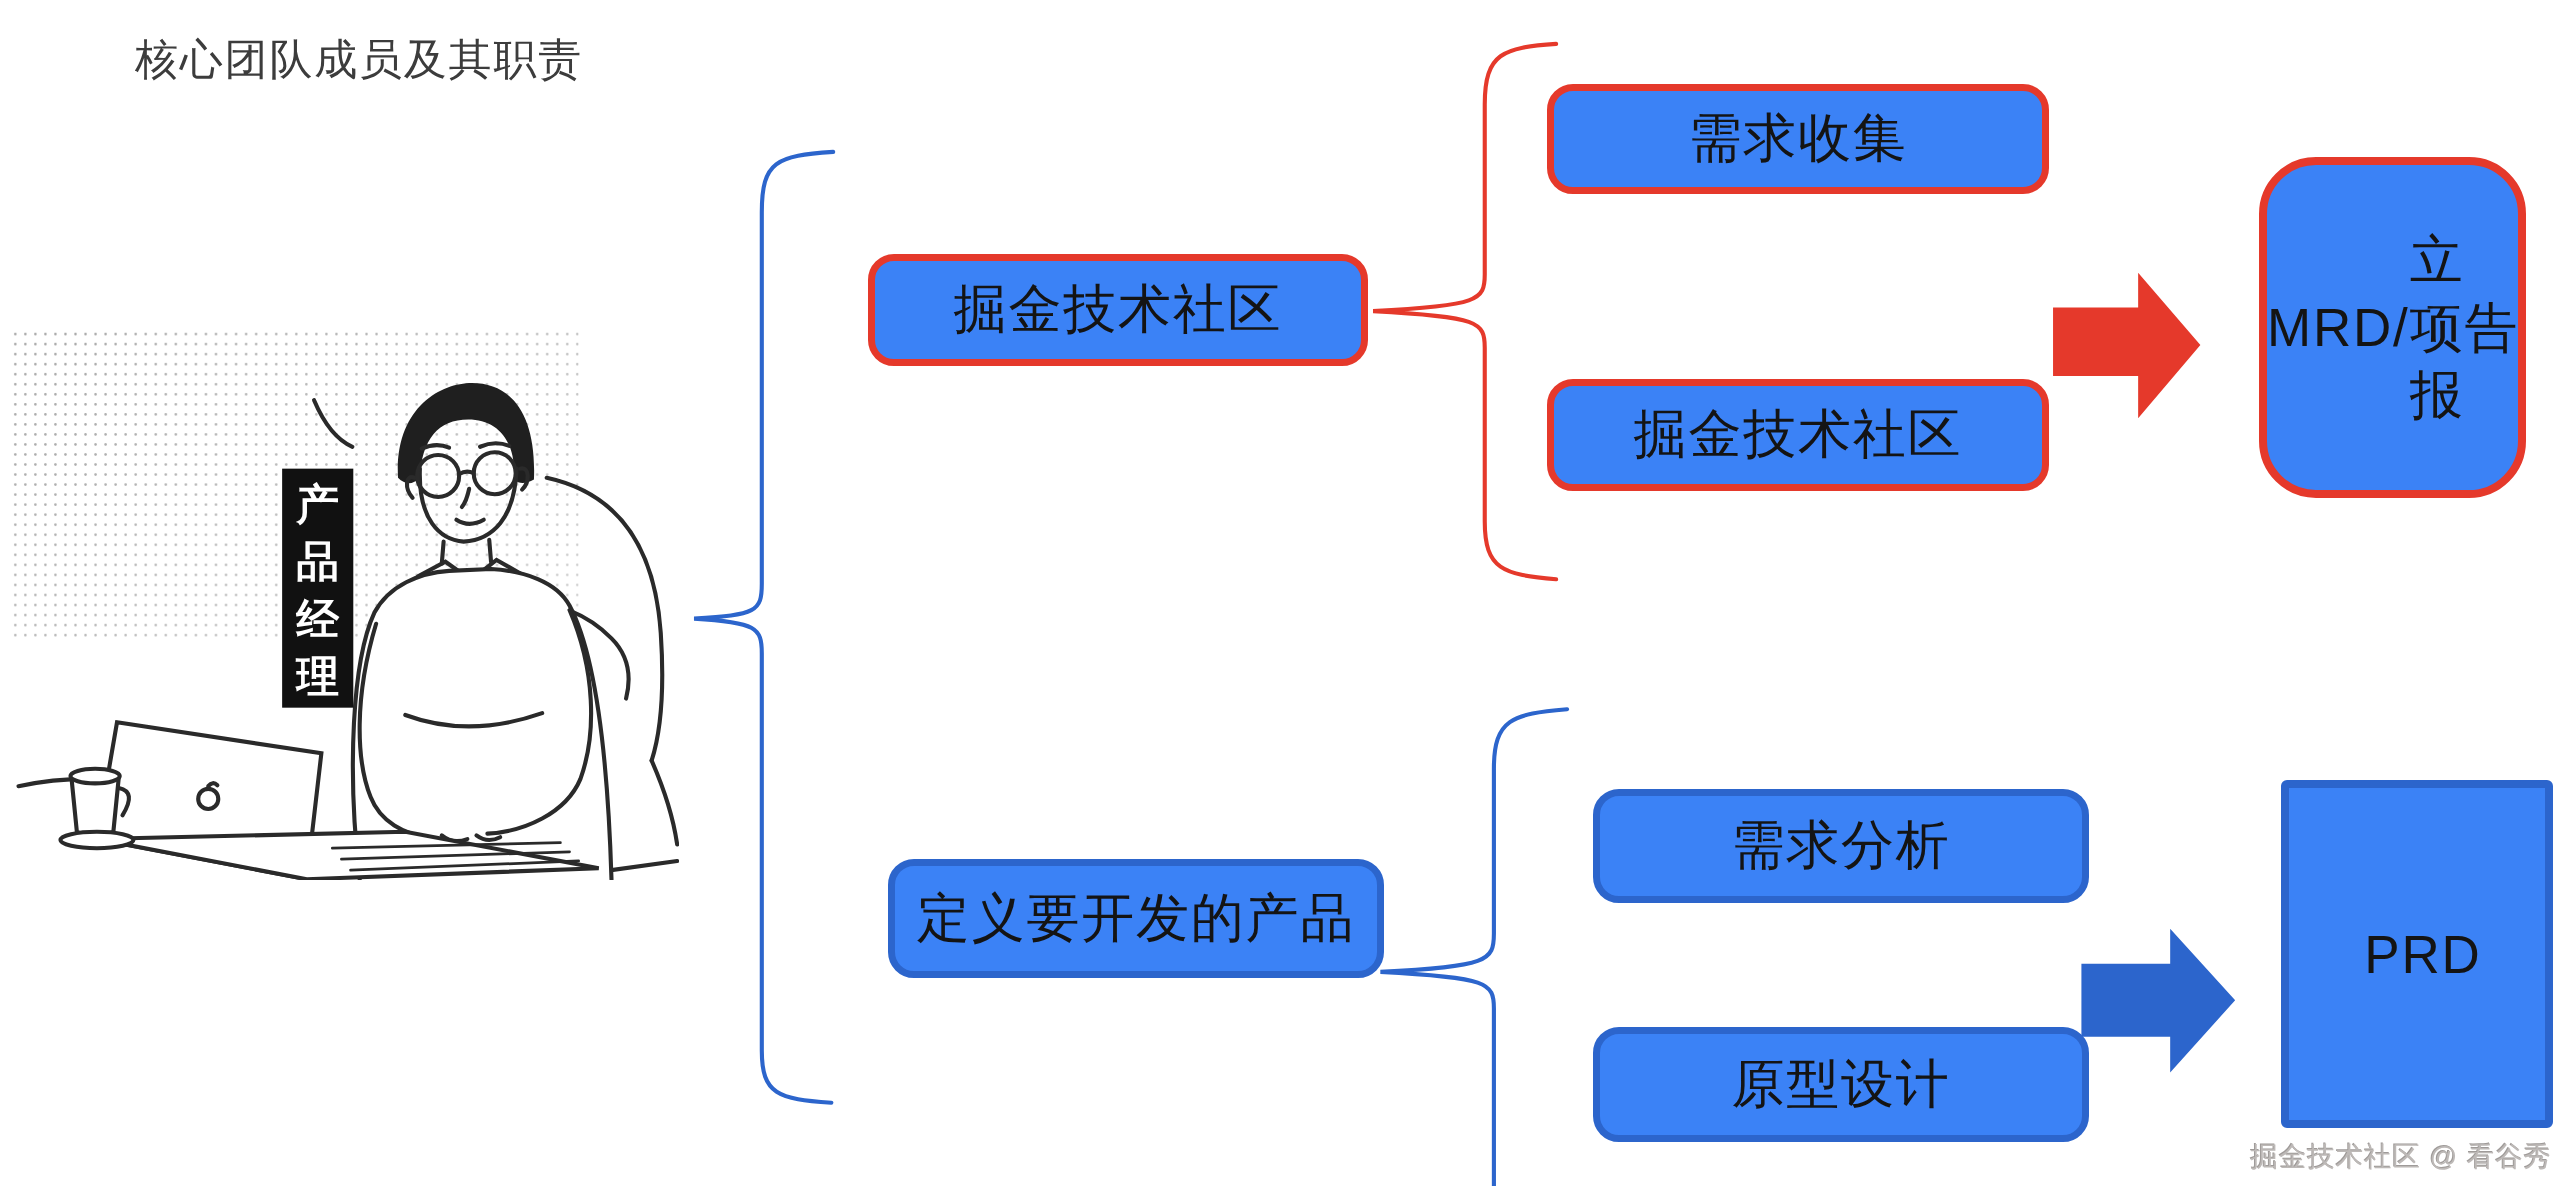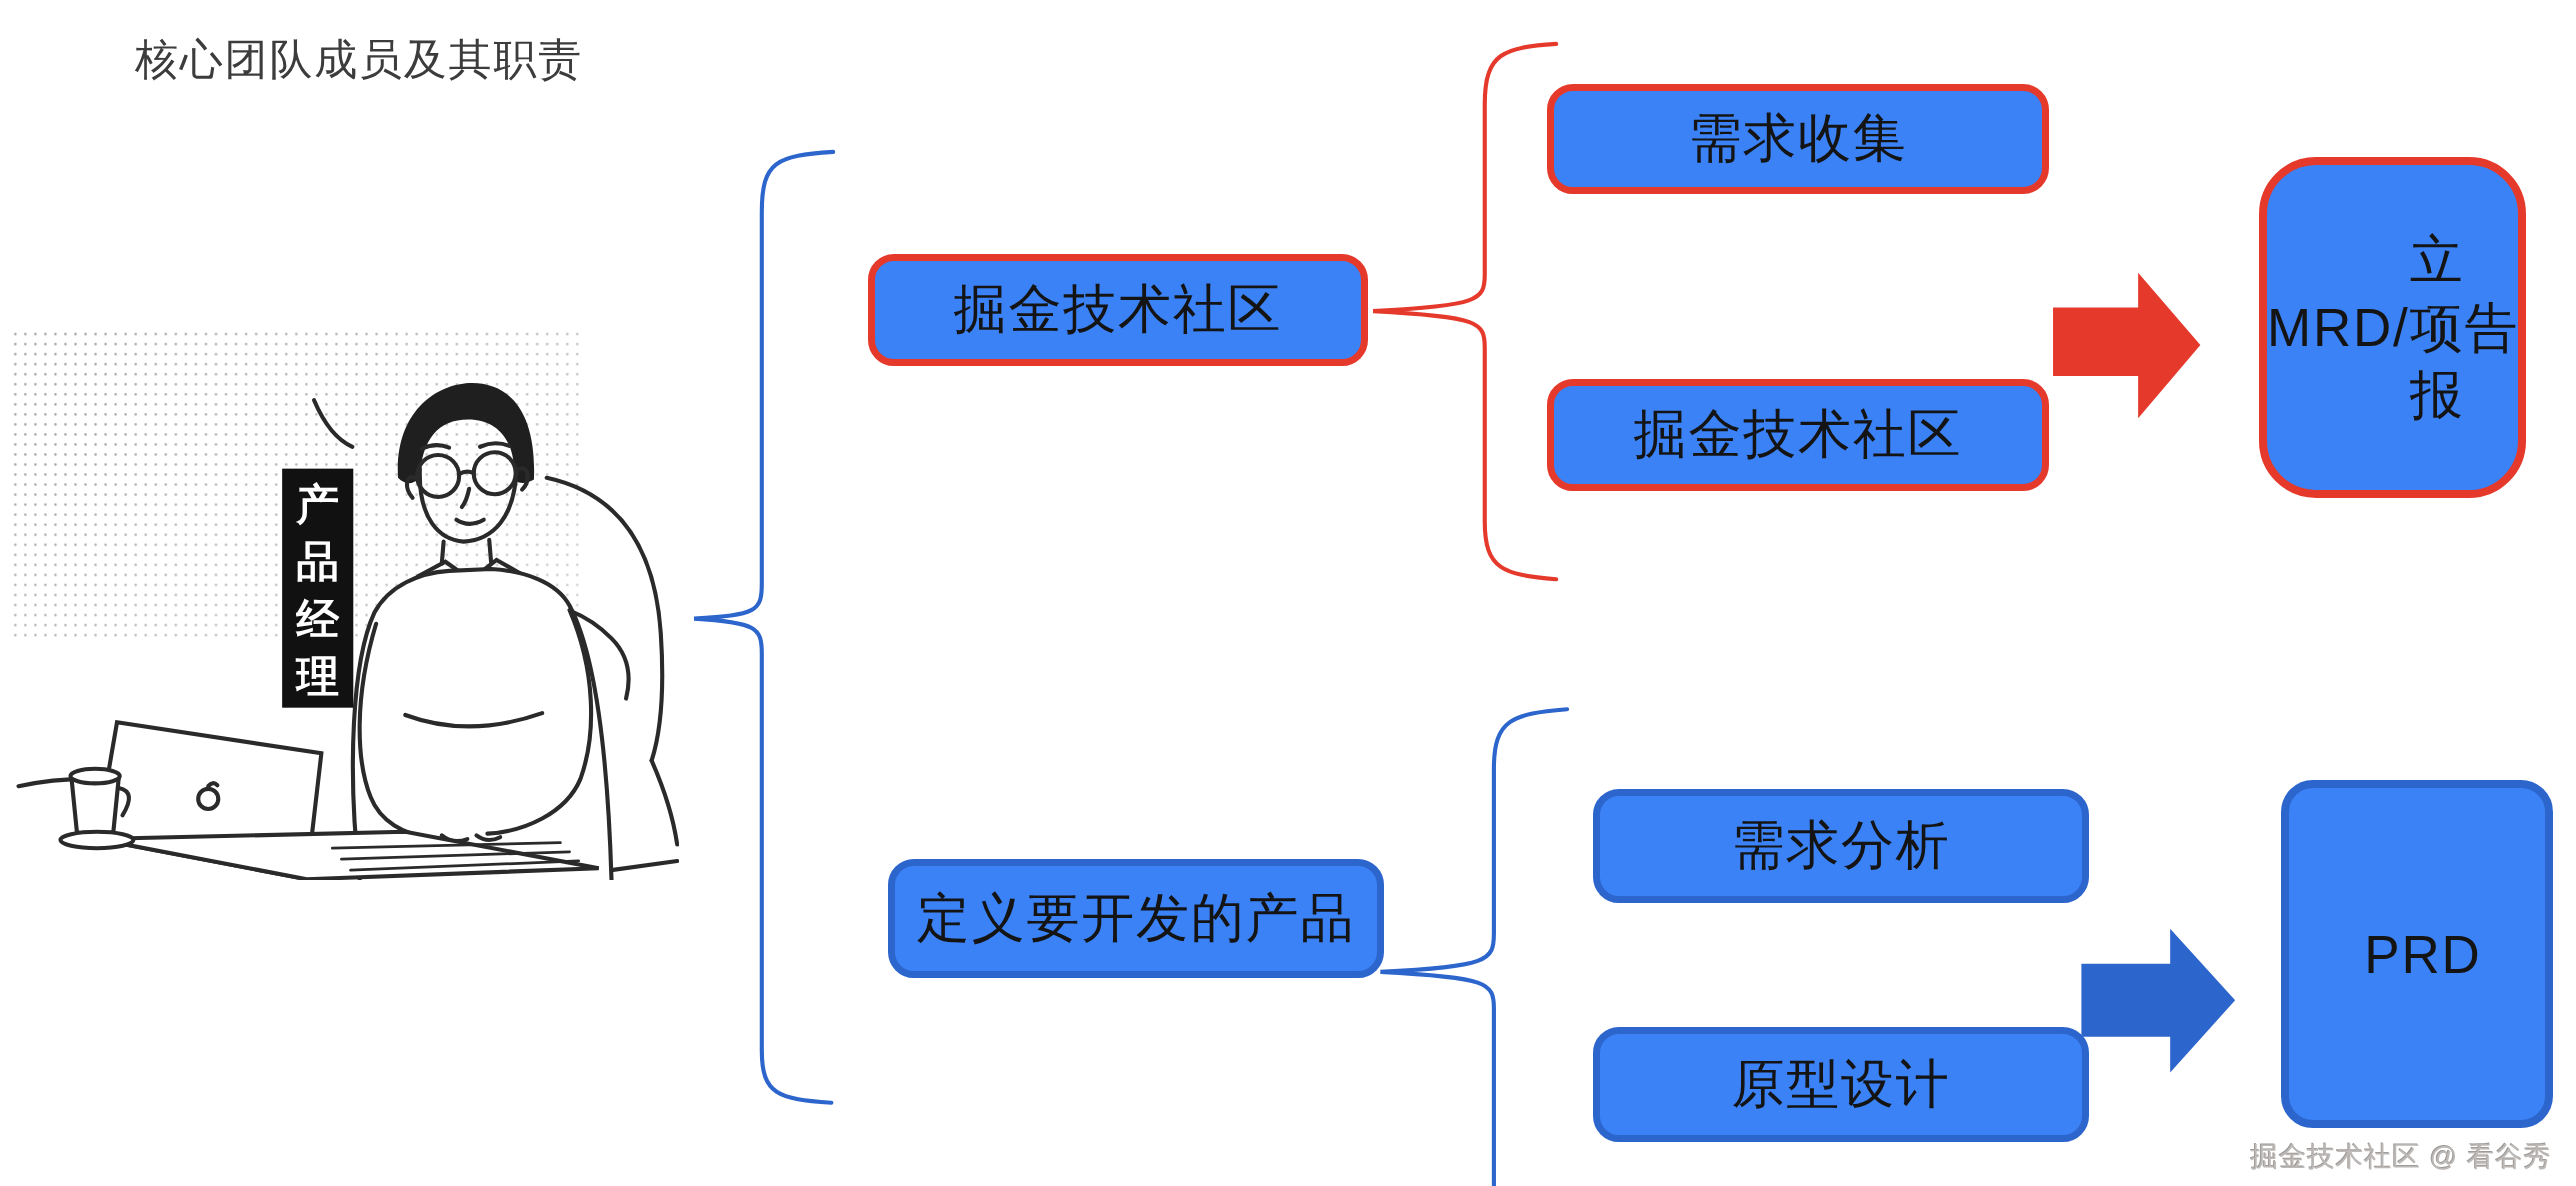--- a/index.html
+++ b/index.html
@@ -12,21 +12,21 @@
   .red-border{border:7.3px solid #e5392b;border-radius:26px;}
   .blue-border{border:7.3px solid #2c65cc;border-radius:26px;margin-left:24px;}
   .phase-red{left:868px;top:254px;width:500px;height:112px;}
   .task-red-1{left:1547px;top:84px;width:502px;height:110px;}
   .task-red-2{left:1547px;top:379px;width:502px;height:112px;}
   .out-red{left:2259px;top:157px;width:267px;height:341px;border-radius:57px;border-width:8.2px;
            line-height:1.28;justify-content:space-between;}
   .phase-blue{left:864px;top:859px;width:496px;height:119px;}
   .task-blue-1{left:1569px;top:789px;width:496px;height:114px;}
   .task-blue-2{left:1569px;top:1027px;width:496px;height:115px;}
-  .out-blue{left:2257px;top:780px;width:272px;height:348px;border-radius:32px;border-width:8.2px;padding-left:12px;}
+  .out-blue{left:2257px;top:780px;width:272px;height:348px;border-radius:6px;border-width:8.2px;padding-left:12px;}
   .overlay{left:0;top:0;width:2576px;height:1186px;pointer-events:none;}
   .watermark{right:24px;bottom:11px;font-size:27.5px;color:#bdb9b7;letter-spacing:0.9px;
              text-shadow:-0.9px -0.9px 0 #9f9b99,0.9px 0.9px 0 #ffffff;}
   .pm-img{left:13px;top:331px;width:666px;height:549px;}
   svg text.banner{fill:#fff;font-size:47px;font-weight:700;text-anchor:middle;
                   font-family:"Liberation Sans","DejaVu Sans",sans-serif;}
 </style>
 </head>
 <body>
 

